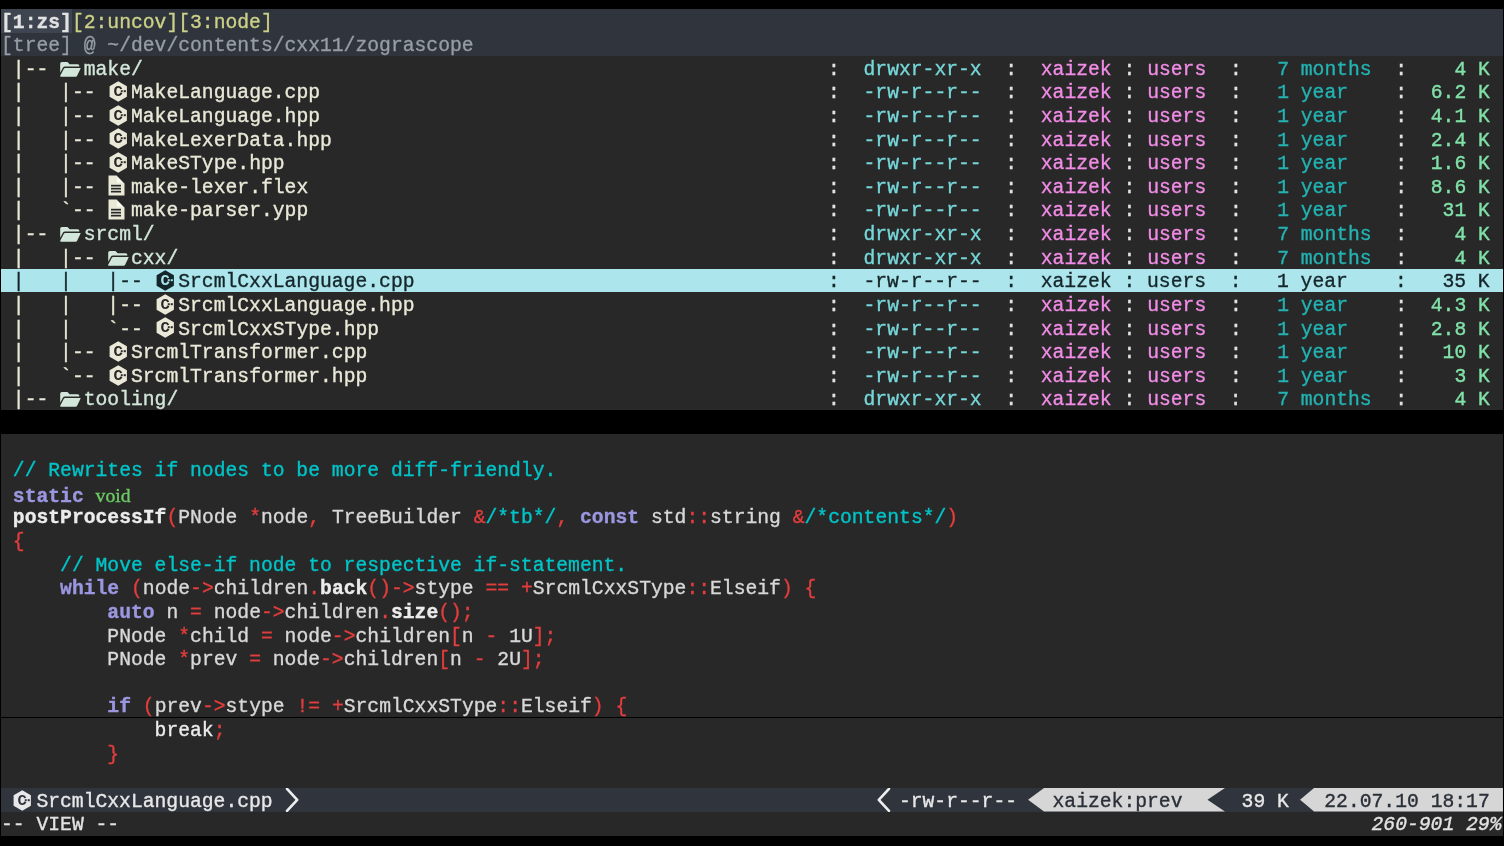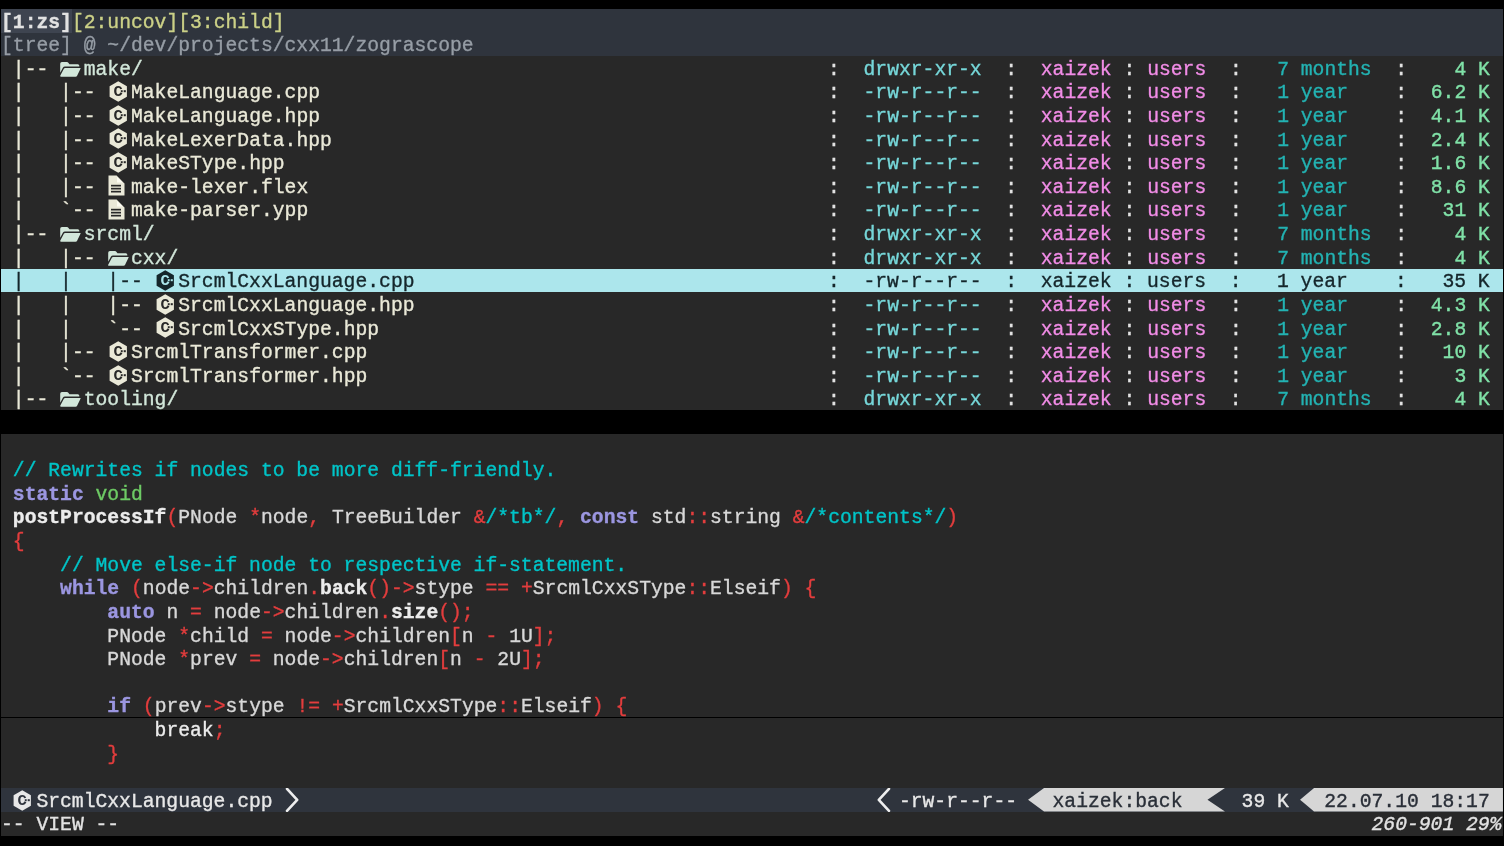--- a/index.html
+++ b/index.html
@@ -4,22 +4,22 @@
 * { margin:0; padding:0; box-sizing:border-box; }
 html,body { width:1504px; height:846px; background:#000000; overflow:hidden; }
 #term { position:absolute; will-change:transform; left:1px; top:9.4px; width:1502px; height:826.60px;
   font-family:"Liberation Mono", monospace; font-size:19.69px;
   -webkit-text-stroke:0.35px currentColor; }
 .row { position:absolute; left:0; width:100%; height:23.617px; line-height:23.617px; padding-top:2.5px;
   white-space:pre; background:#282828; }
 
 </style></head><body>
 <div id="term">
-<div class="row" style="top:0.00px;background:#2f343d;"><i style="position:absolute;left:0;top:0;width:70.9px;height:23.62px;background:#3e4450;"></i><span style="position:relative;"><span style="color:#e2e2e2;font-weight:bold;">[1:zs]</span><span style="color:#ccd187;">[2:uncov][3:child]</span></span></div>
-<div class="row" style="top:23.62px;background:#2f343d;"><span style="color:#969da5;">[tree] @ ~/dev/projects/cxx11/zograscope</span></div>
+<div class="row" style="top:0.00px;background:#2f343d;"><i style="position:absolute;left:0;top:0;width:70.9px;height:23.62px;background:#3e4450;"></i><span style="position:relative;"><span style="color:#e2e2e2;font-weight:bold;">[1:zs]</span><span style="color:#ccd187;">[2:uncov][3:node]</span></span></div>
+<div class="row" style="top:23.62px;background:#2f343d;"><span style="color:#969da5;">[tree] @ ~/dev/contents/cxx11/zograscope</span></div>
 <div class="row" style="top:47.23px;"><span style="color:#eae9d8;"> |-- </span>  <span style="color:#d2e7da;">make/</span>                                                          <span style="color:#e2e2e2;">:</span>  <span style="color:#76d7d9;">drwxr-xr-x</span>  <span style="color:#e2e2e2;">:</span>  <span style="color:#f18ce6;">xaizek</span> <span style="color:#e2e2e2;">:</span> <span style="color:#f18ce6;">users</span>  <span style="color:#e2e2e2;">:</span>   <span style="color:#23b3b3;">7 months</span>  <span style="color:#e2e2e2;">:</span><span style="color:#80e2a8;">    4 K</span><svg style="position:absolute;left:58.3px;top:4.6px;" width="22" height="16" viewBox="0 0 22 16">
         <path d="M1.2 2.8 Q1.2 1.1 2.9 1.1 L8.0 1.1 Q8.8 1.1 9.3 1.75 L10.5 3.3 L18.8 3.3 Q20.3 3.3 20.3 4.8 L20.3 5.5 L6.0 5.5 Q4.6 5.5 4.0 6.6 L1.2 11.8 Z" fill="#d2e7da"></path>
         <path d="M6.1 6.9 L21.3 6.9 Q21.9 6.9 21.6 7.5 L18.0 14.9 Q17.6 15.7 16.6 15.7 L1.9 15.7 Q0.8 15.7 1.3 14.6 L5.0 7.6 Q5.4 6.9 6.1 6.9 Z" fill="#d2e7da"></path>
       </svg></div>
 <div class="row" style="top:70.85px;"><span style="color:#eae9d8;"> |   |-- </span>  <span style="color:#eae9d8;">MakeLanguage.cpp</span>                                           <span style="color:#e2e2e2;">:</span>  <span style="color:#76d7d9;">-rw-r--r--</span>  <span style="color:#e2e2e2;">:</span>  <span style="color:#f18ce6;">xaizek</span> <span style="color:#e2e2e2;">:</span> <span style="color:#f18ce6;">users</span>  <span style="color:#e2e2e2;">:</span>   <span style="color:#23b3b3;">1 year  </span>  <span style="color:#e2e2e2;">:</span><span style="color:#80e2a8;">  6.2 K</span><svg style="position:absolute;left:106.6px;top:1.31px;" width="21" height="21" viewBox="0 0 21 21">
         <polygon points="10.25,0.3 18.9,5.3 18.9,15.7 10.25,20.7 1.6,15.7 1.6,5.3" fill="#eae9d8"></polygon>
         <text x="10.1" y="15.3" text-anchor="middle" font-family="Liberation Mono" font-weight="bold" font-size="15.5" fill="#282828">C</text>
         <rect x="12.8" y="9.2" width="1.9" height="2.0" fill="#282828"></rect>
         <rect x="15.7" y="9.2" width="2.1" height="2.0" fill="#282828"></rect>
       </svg></div>
@@ -94,21 +94,21 @@
         <text x="10.1" y="15.3" text-anchor="middle" font-family="Liberation Mono" font-weight="bold" font-size="15.5" fill="#282828">C</text>
         <rect x="12.8" y="9.2" width="1.9" height="2.0" fill="#282828"></rect>
         <rect x="15.7" y="9.2" width="2.1" height="2.0" fill="#282828"></rect>
       </svg></div>
 <div class="row" style="top:377.87px;"><span style="color:#eae9d8;"> |-- </span>  <span style="color:#d2e7da;">tooling/</span>                                                       <span style="color:#e2e2e2;">:</span>  <span style="color:#76d7d9;">drwxr-xr-x</span>  <span style="color:#e2e2e2;">:</span>  <span style="color:#f18ce6;">xaizek</span> <span style="color:#e2e2e2;">:</span> <span style="color:#f18ce6;">users</span>  <span style="color:#e2e2e2;">:</span>   <span style="color:#23b3b3;">7 months</span>  <span style="color:#e2e2e2;">:</span><span style="color:#80e2a8;">    4 K</span><svg style="position:absolute;left:58.3px;top:4.6px;" width="22" height="16" viewBox="0 0 22 16">
         <path d="M1.2 2.8 Q1.2 1.1 2.9 1.1 L8.0 1.1 Q8.8 1.1 9.3 1.75 L10.5 3.3 L18.8 3.3 Q20.3 3.3 20.3 4.8 L20.3 5.5 L6.0 5.5 Q4.6 5.5 4.0 6.6 L1.2 11.8 Z" fill="#d2e7da"></path>
         <path d="M6.1 6.9 L21.3 6.9 Q21.9 6.9 21.6 7.5 L18.0 14.9 Q17.6 15.7 16.6 15.7 L1.9 15.7 Q0.8 15.7 1.3 14.6 L5.0 7.6 Q5.4 6.9 6.1 6.9 Z" fill="#d2e7da"></path>
       </svg></div>
 <div class="row" style="top:425.11px;"></div>
 <div class="row" style="top:448.72px;"> <span style="color:#00c4c8;">// Rewrites if nodes to be more diff-friendly.</span></div>
-<div class="row" style="top:472.34px;"> <span style="color:#9b96e0;font-weight:bold;">static</span> <span style="color:#6ecb65;">void</span></div>
+<div class="row" style="top:472.34px;"> <span style="color:#9b96e0;font-weight:bold;">static</span> <span style="color:#6ecb65;font-family:Liberation Serif, serif;">void</span></div>
 <div class="row" style="top:495.96px;"> <span style="color:#ececec;font-weight:bold;">postProcessIf</span><span style="color:#e33d3d;">(</span><span style="color:#d8d8d8;">PNode </span><span style="color:#e33d3d;">*</span><span style="color:#d8d8d8;">node</span><span style="color:#e33d3d;">,</span><span style="color:#d8d8d8;"> TreeBuilder </span><span style="color:#e33d3d;">&amp;</span><span style="color:#00c4c8;">/*tb*/</span><span style="color:#e33d3d;">,</span><span style="color:#d8d8d8;"> </span><span style="color:#9b96e0;font-weight:bold;">const</span><span style="color:#d8d8d8;"> std</span><span style="color:#e33d3d;">::</span><span style="color:#d8d8d8;">string </span><span style="color:#e33d3d;">&amp;</span><span style="color:#00c4c8;">/*contents*/</span><span style="color:#e33d3d;">)</span></div>
 <div class="row" style="top:519.57px;"> <span style="color:#e33d3d;">{</span></div>
 <div class="row" style="top:543.19px;">     <span style="color:#00c4c8;">// Move else-if node to respective if-statement.</span></div>
 <div class="row" style="top:566.81px;">     <span style="color:#9b96e0;font-weight:bold;">while</span><span style="color:#d8d8d8;"> </span><span style="color:#e33d3d;">(</span><span style="color:#d8d8d8;">node</span><span style="color:#e33d3d;">-&gt;</span><span style="color:#d8d8d8;">children</span><span style="color:#e33d3d;">.</span><span style="color:#ececec;font-weight:bold;">back</span><span style="color:#e33d3d;">()</span><span style="color:#e33d3d;">-&gt;</span><span style="color:#d8d8d8;">stype </span><span style="color:#e33d3d;">==</span><span style="color:#d8d8d8;"> </span><span style="color:#e33d3d;">+</span><span style="color:#d8d8d8;">SrcmlCxxSType</span><span style="color:#e33d3d;">::</span><span style="color:#d8d8d8;">Elseif</span><span style="color:#e33d3d;">)</span><span style="color:#d8d8d8;"> </span><span style="color:#e33d3d;">{</span></div>
 <div class="row" style="top:590.43px;">         <span style="color:#9b96e0;font-weight:bold;">auto</span><span style="color:#d8d8d8;"> n </span><span style="color:#e33d3d;">=</span><span style="color:#d8d8d8;"> node</span><span style="color:#e33d3d;">-&gt;</span><span style="color:#d8d8d8;">children</span><span style="color:#e33d3d;">.</span><span style="color:#ececec;font-weight:bold;">size</span><span style="color:#e33d3d;">();</span></div>
 <div class="row" style="top:614.04px;">         <span style="color:#d8d8d8;">PNode </span><span style="color:#e33d3d;">*</span><span style="color:#d8d8d8;">child </span><span style="color:#e33d3d;">=</span><span style="color:#d8d8d8;"> node</span><span style="color:#e33d3d;">-&gt;</span><span style="color:#d8d8d8;">children</span><span style="color:#e33d3d;">[</span><span style="color:#d8d8d8;">n </span><span style="color:#e33d3d;">-</span><span style="color:#d8d8d8;"> 1U</span><span style="color:#e33d3d;">];</span></div>
 <div class="row" style="top:637.66px;">         <span style="color:#d8d8d8;">PNode </span><span style="color:#e33d3d;">*</span><span style="color:#d8d8d8;">prev </span><span style="color:#e33d3d;">=</span><span style="color:#d8d8d8;"> node</span><span style="color:#e33d3d;">-&gt;</span><span style="color:#d8d8d8;">children</span><span style="color:#e33d3d;">[</span><span style="color:#d8d8d8;">n </span><span style="color:#e33d3d;">-</span><span style="color:#d8d8d8;"> 2U</span><span style="color:#e33d3d;">];</span></div>
 <div class="row" style="top:661.28px;"></div>
 <div class="row" style="top:684.89px;">         <span style="color:#9b96e0;font-weight:bold;">if</span><span style="color:#d8d8d8;"> </span><span style="color:#e33d3d;">(</span><span style="color:#d8d8d8;">prev</span><span style="color:#e33d3d;">-&gt;</span><span style="color:#d8d8d8;">stype </span><span style="color:#e33d3d;">!=</span><span style="color:#d8d8d8;"> </span><span style="color:#e33d3d;">+</span><span style="color:#d8d8d8;">SrcmlCxxSType</span><span style="color:#e33d3d;">::</span><span style="color:#d8d8d8;">Elseif</span><span style="color:#e33d3d;">)</span><span style="color:#d8d8d8;"> </span><span style="color:#e33d3d;">{</span></div>
 <div class="row" style="top:708.51px;">             <span style="color:#ececec;font-weight:normal;">break</span><span style="color:#e33d3d;">;</span></div>
@@ -120,14 +120,14 @@
         <polygon points="14,0 203,0 203,23.62 14,23.62 0,11.81" fill="#d6d6d6"></polygon>
       </svg><svg style="position:absolute;left:11.0px;top:1.31px;" width="21" height="21" viewBox="0 0 21 21">
         <polygon points="10.25,0.3 18.9,5.3 18.9,15.7 10.25,20.7 1.6,15.7 1.6,5.3" fill="#e8e8e8"></polygon>
         <text x="10.1" y="15.3" text-anchor="middle" font-family="Liberation Mono" font-weight="bold" font-size="15.5" fill="#2f343d">C</text>
         <rect x="12.8" y="9.2" width="1.9" height="2.0" fill="#2f343d"></rect>
         <rect x="15.7" y="9.2" width="2.1" height="2.0" fill="#2f343d"></rect>
       </svg><span style="position:absolute;left:35.4px;color:#e8e8e8;">SrcmlCxxLanguage.cpp</span><svg style="position:absolute;left:283px;top:0px;" width="16" height="23.62" viewBox="0 0 16 23.62">
         <path d="M3 0.8 L13.2 11.8 L3 22.8" stroke="#eeeeee" stroke-width="2.6" fill="none" stroke-linecap="round" stroke-linejoin="round"></path>
       </svg><svg style="position:absolute;left:875px;top:0px;" width="16" height="23.62" viewBox="0 0 16 23.62">
         <path d="M13 0.8 L2.8 11.8 L13 22.8" stroke="#eeeeee" stroke-width="2.6" fill="none" stroke-linecap="round" stroke-linejoin="round"></path>
-      </svg><span style="position:absolute;left:897.9px;color:#e8e8e8;">-rw-r--r--</span><span style="position:absolute;left:1051.5px;color:#2a2f38;">xaizek:back</span><span style="position:absolute;left:1240.6px;color:#e8e8e8;">39 K</span><span style="position:absolute;left:1323.3px;color:#2a2f38;">22.07.10 18:17</span></div>
+      </svg><span style="position:absolute;left:897.9px;color:#e8e8e8;">-rw-r--r--</span><span style="position:absolute;left:1051.5px;color:#2a2f38;">xaizek:prev</span><span style="position:absolute;left:1240.6px;color:#e8e8e8;">39 K</span><span style="position:absolute;left:1323.3px;color:#2a2f38;">22.07.10 18:17</span></div>
 <div class="row" style="top:802.98px;"><span style="color:#e2e2e2;">-- VIEW --</span>                                                                                                          <span style="color:#e2e2e2;font-style:italic;">260-901 29%</span></div>
 </div>
 </body></html>

